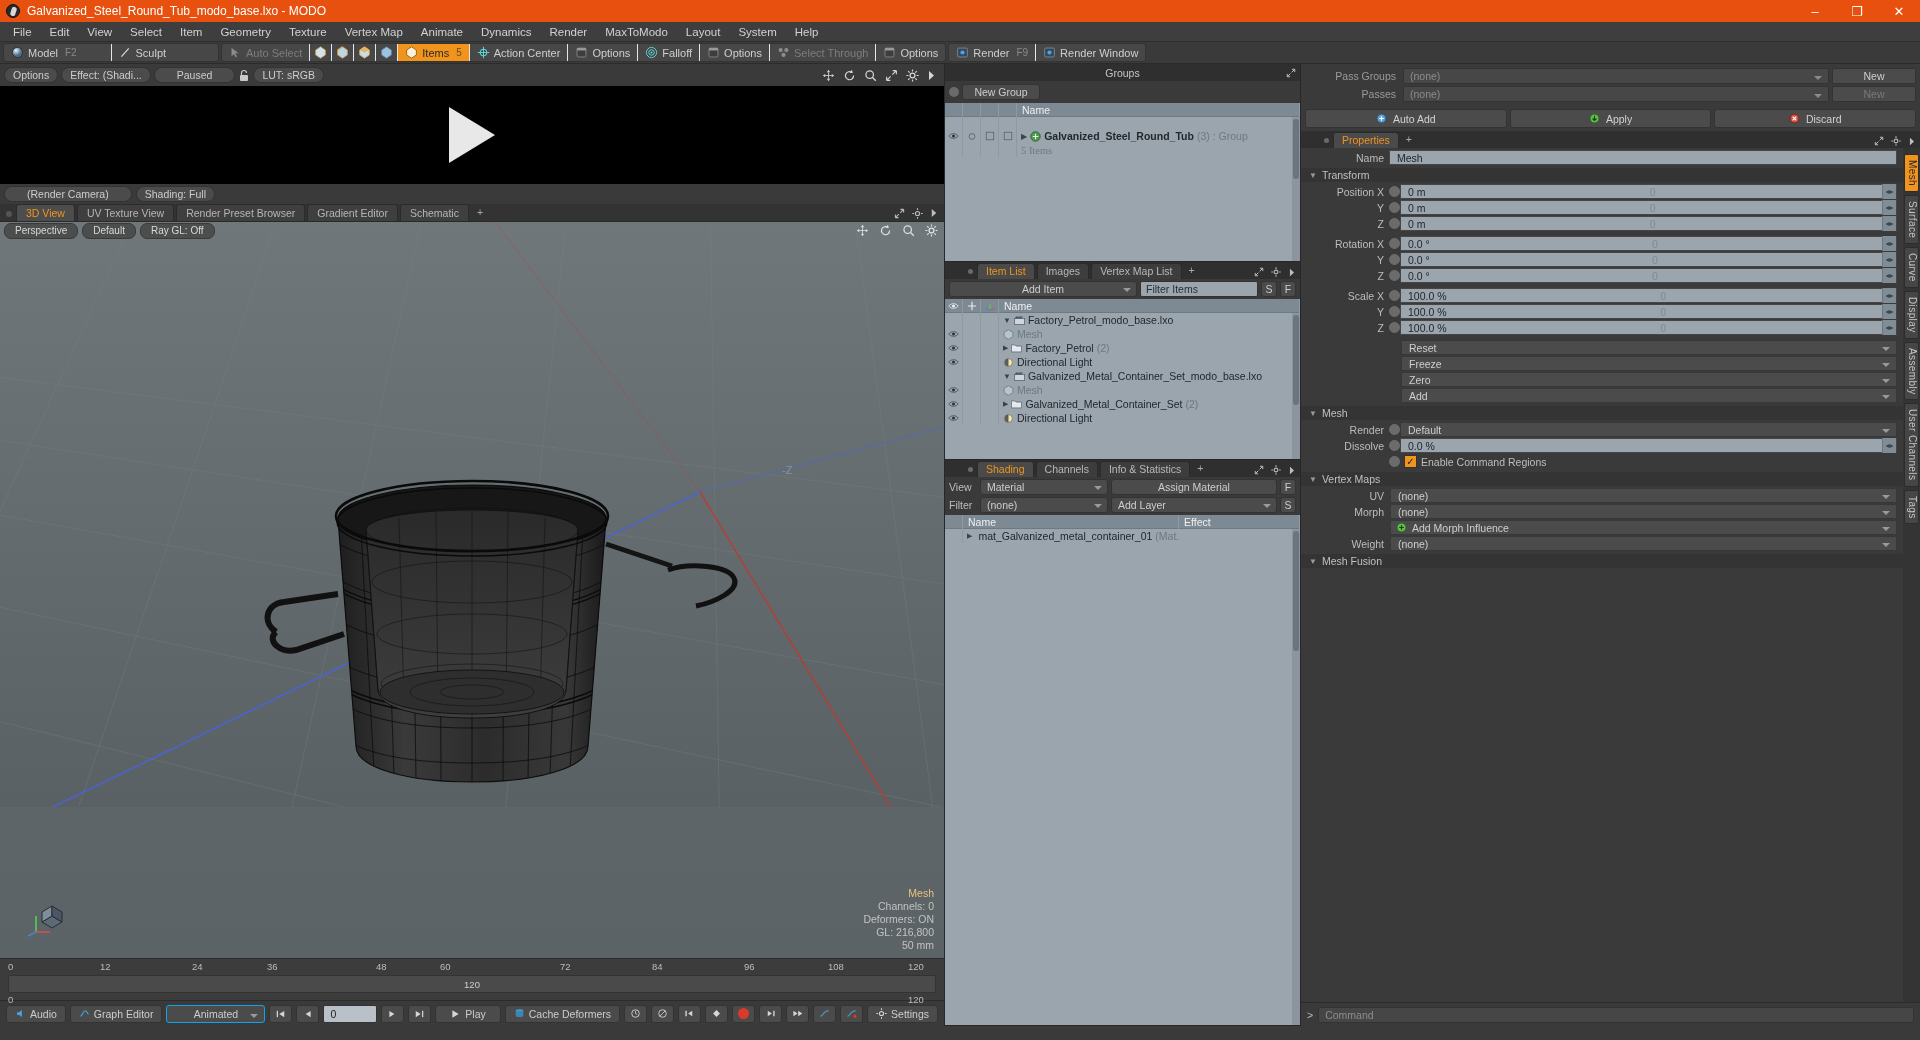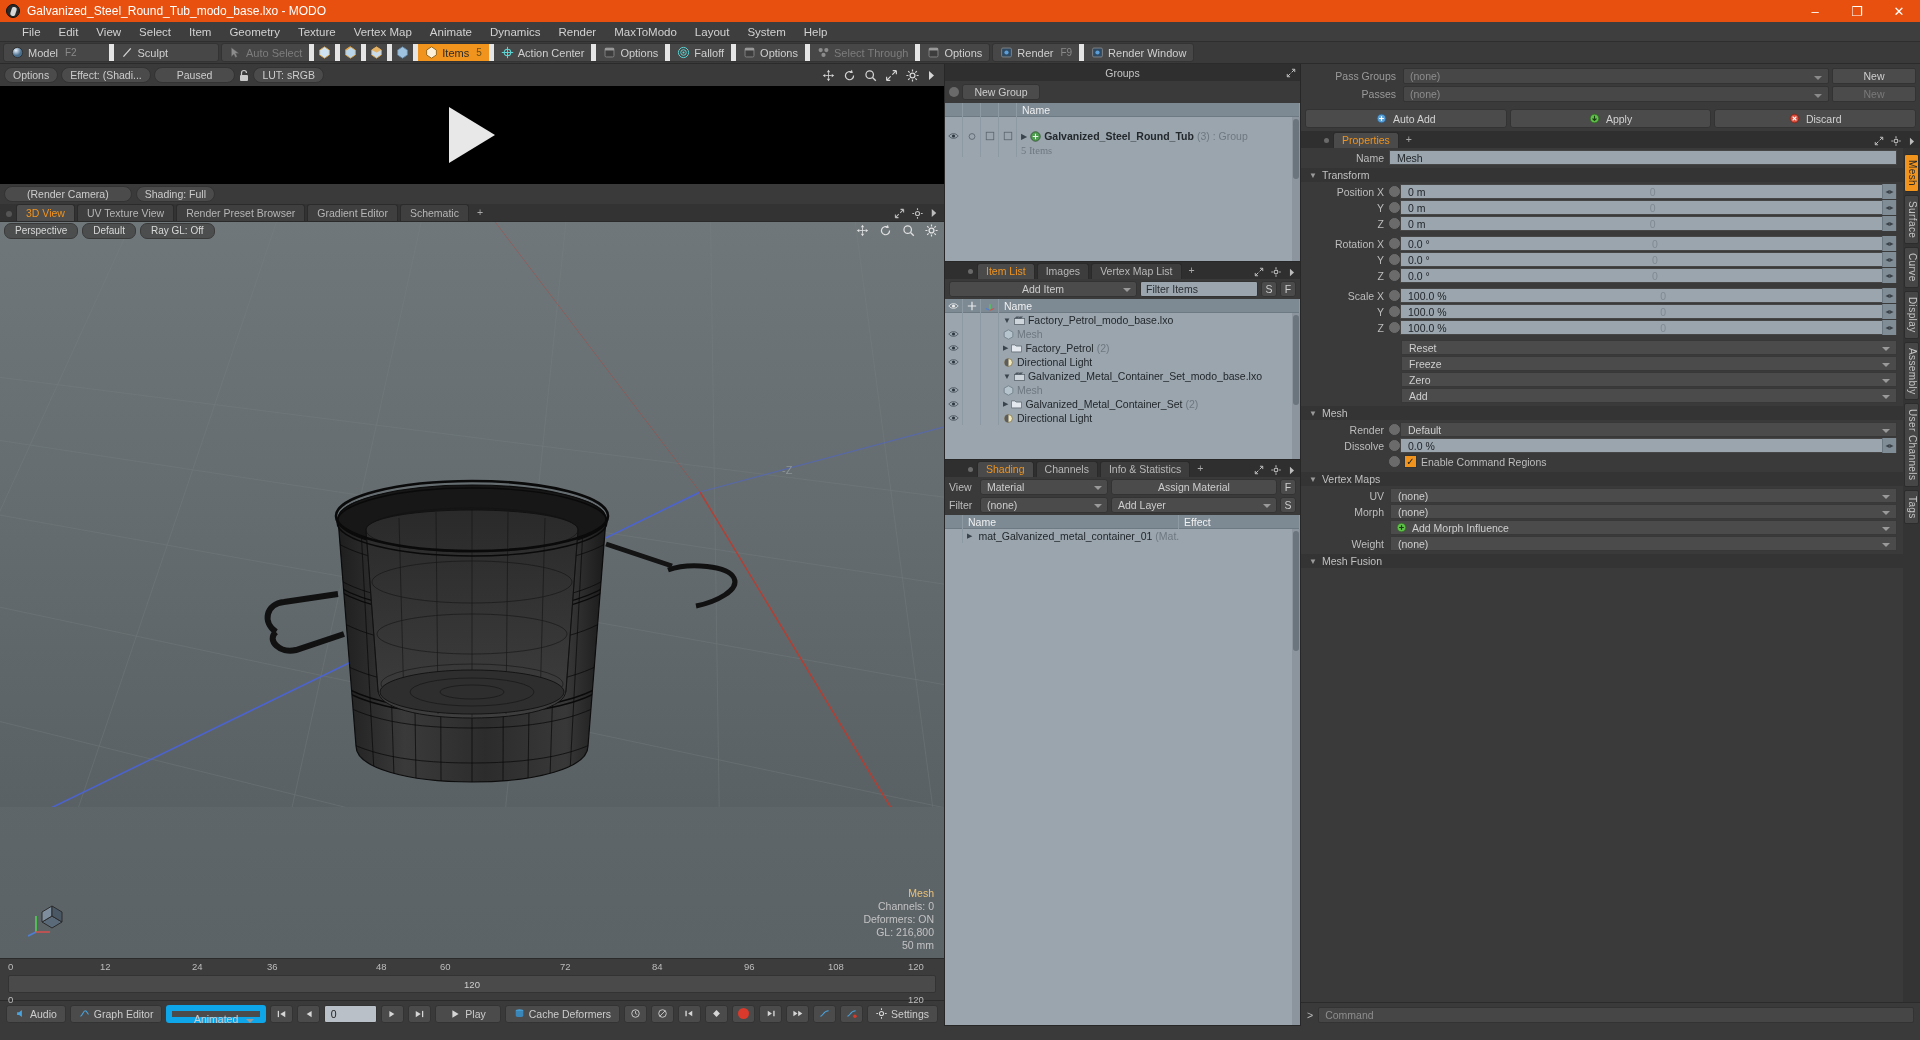--- a/index.html
+++ b/index.html
@@ -28,38 +28,38 @@
     transform: rotate(18deg);
   }
   .titlebar .title { flex: 1 1 auto; white-space: nowrap; }
   .winbtns { display: flex; height: 22px; }
   .winbtn { width: 42px; height: 22px; display: flex; align-items: center;
     justify-content: center; color: #fff; font-size: 13px; }
 
   
   .menubar {
     height: 20px; background: #3e3e3e; display: flex; align-items: center;
-    padding-left: 13px; border-bottom: 1px solid #2e2e2e;
+    padding-left: 4px; border-bottom: 1px solid #2e2e2e;
   }
   .menubar .mi { padding: 0 9px; line-height: 20px; font-size: 11.5px; color: #d2d2d2; }
 
   
   .toolbar {
     height: 22px; background: #3a3a3a; display: flex; align-items: center;
     gap: 2px; padding: 1px 3px; border-bottom: 1px solid #2b2b2b;
   }
   .tgroup {
     display: flex; align-items: center; height: 19px;
     background: #474747; border: 1px solid #333; border-radius: 3px;
     overflow: hidden;
   }
   .tbtn {
     display: flex; align-items: center; gap: 4px; height: 19px;
     padding: 0 7px; color: #cfcfcf; font-size: 11px; white-space: nowrap;
-    border-right: 5px solid #e5e5e5;
+    border-right: 1px solid #e5e5e5;
   }
   .tbtn:last-child { border-right: none; }
   .tbtn.dim { color: #7d7d7d; }
   .tbtn.active { background: #f0941e; color: #2a2a2a; font-weight: normal; }
   .tbtn .hk { color: #8a8a8a; font-size: 10px; margin-left: 3px; text-align: right; }
   .tbtn.active .hk { color: #6b4d13; }
   .ic { width: 13px; height: 13px; flex: 0 0 auto; display: block; }
 
   
   .main { display: flex; height: 962px; background: #2b2b2b; }
@@ -136,21 +136,21 @@
   
   .bottombar { height: 26px; background: #3a3a3a; border-top: 1px solid #2b2b2b;
     display: flex; align-items: center; gap: 4px; padding: 0 6px; }
   .bbtn { height: 18px; display: flex; align-items: center; gap: 4px; padding: 0 8px;
     background: #4b4b4b; border: 1px solid #333; border-radius: 3px;
     font-size: 10.5px; color: #cdcdcd; white-space: nowrap; }
   .bbtn.sq { padding: 0 5px; }
   .frame-field { height: 18px; width: 60px; background: #b9c0c7; color: #1d1d1d;
     border: 1px solid #333; border-radius: 2px; font-size: 10.5px; line-height: 17px;
     padding-left: 6px; }
-  .dropbtn { height: 18px; width: 112px; background: #4b4b4b; border: 6px solid #0ea5e9;
+  .dropbtn { height: 18px; width: 112px; background: #4b4b4b; border: 1px solid #0ea5e9;
     border-radius: 3px; font-size: 10.5px; color: #cdcdcd; line-height: 17px;
     text-align: center; position: relative; }
   .dropbtn::after { content: ""; position: absolute; right: 6px; top: 8px;
     border-left: 4px solid transparent; border-right: 4px solid transparent;
     border-top: 4px solid #9a9a9a; }
   .recdot { width: 11px; height: 11px; border-radius: 50%; background: #d93a2b; }
 
   
   .panel { display: flex; flex-direction: column; background: #3a3a3a;
     border-bottom: 1px solid #272727; }

